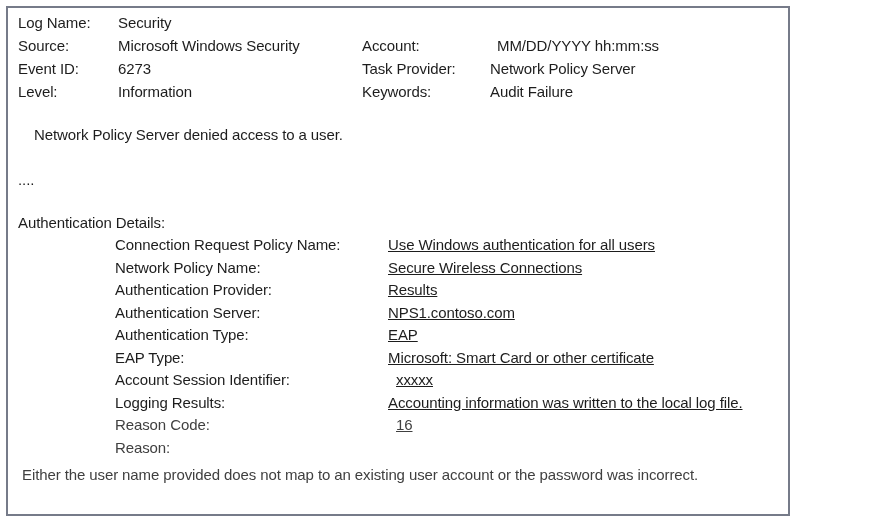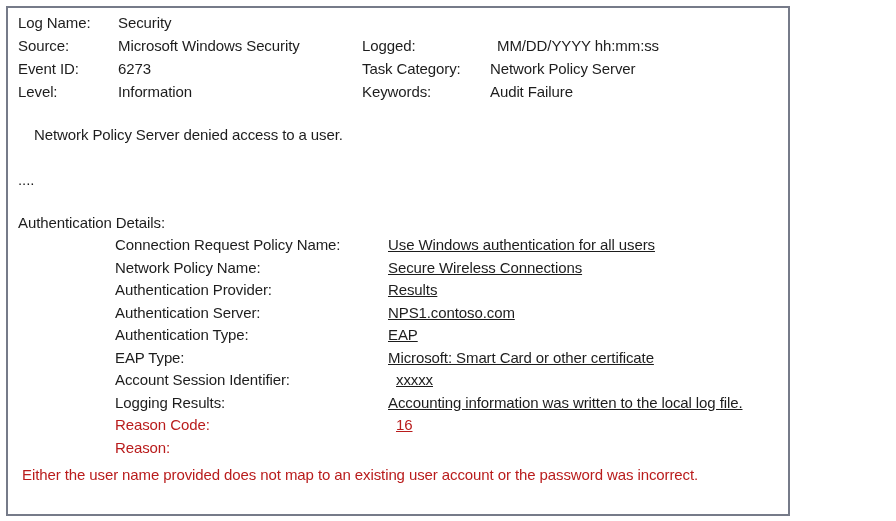--- a/index.html
+++ b/index.html
@@ -33,44 +33,44 @@
   .hdr-grid .cell { white-space: nowrap; overflow: hidden; }
   .desc { margin: 20px 0 0 16px; line-height: 23px; }
   .ellipsis { margin: 22px 0 0 0; line-height: 23px; }
   .auth-heading { margin: 20px 0 0 0; line-height: 23px; }
   .details { margin-left: 97px; }
   .drow { display: flex; line-height: 22.5px; }
   .dlabel { width: 273px; flex: 0 0 273px; white-space: nowrap; }
   .dvalue { flex: 1; white-space: nowrap; text-decoration: underline; }
   .indent-sm { padding-left: 8px; }
   .indent-xs { padding-left: 7px; }
-  .red { color: #b91c1c; }
+  .red { color: #404040; }
   .footer-note { margin: 4px; line-height: 23px; white-space: nowrap; }
 </style>
 </head>
 <body>
 
 <div class="page">
   <div class="frame">
     <div class="content">
 
       <div class="hdr-grid">
         <div class="cell">Log Name:</div>
         <div class="cell">Security</div>
         <div class="cell"></div>
         <div class="cell"></div>
 
         <div class="cell">Source:</div>
         <div class="cell">Microsoft Windows Security</div>
-        <div class="cell">Logged:</div>
+        <div class="cell">Account:</div>
         <div class="cell indent-xs">MM/DD/YYYY hh:mm:ss</div>
 
         <div class="cell">Event ID:</div>
         <div class="cell">6273</div>
-        <div class="cell">Task Category:</div>
+        <div class="cell">Task Provider:</div>
         <div class="cell">Network Policy Server</div>
 
         <div class="cell">Level:</div>
         <div class="cell">Information</div>
         <div class="cell">Keywords:</div>
         <div class="cell">Audit Failure</div>
       </div>
 
       <p class="desc">Network Policy Server denied access to a user.</p>
       <p class="ellipsis">....</p>

